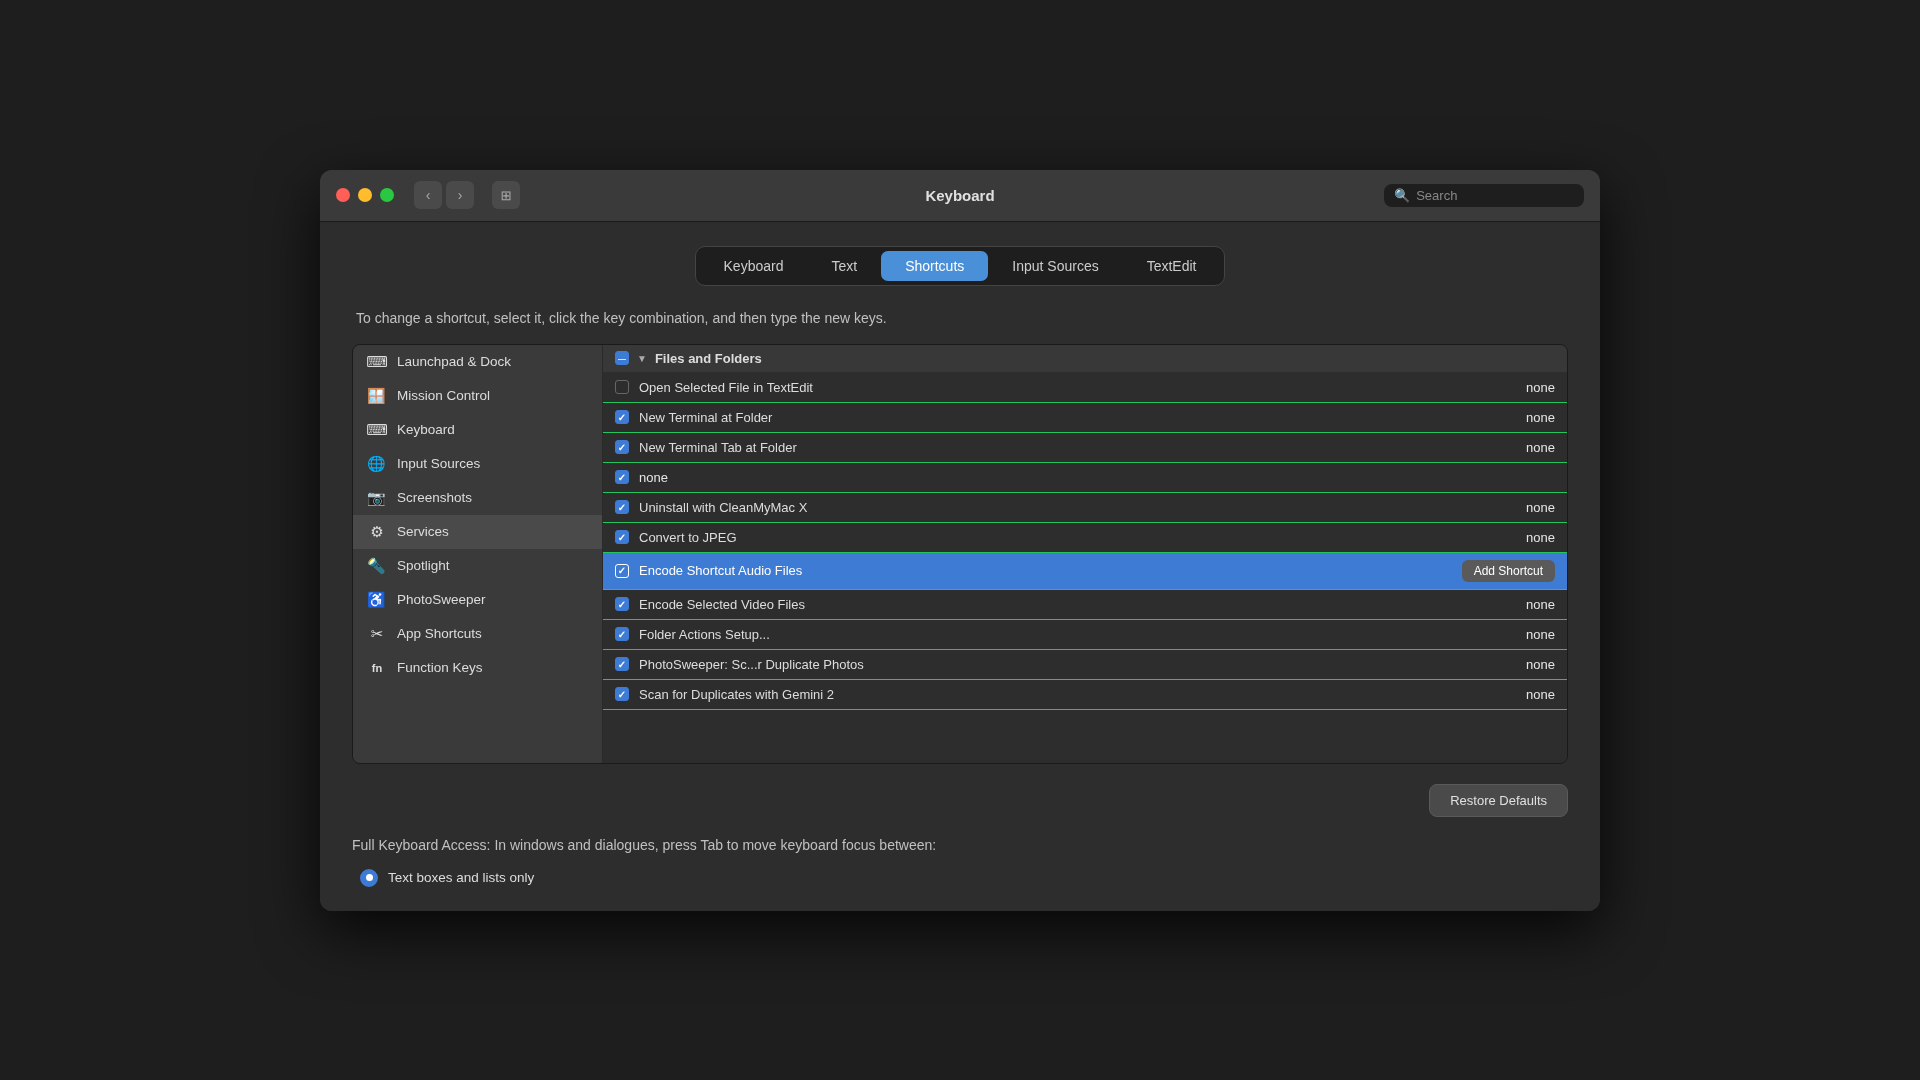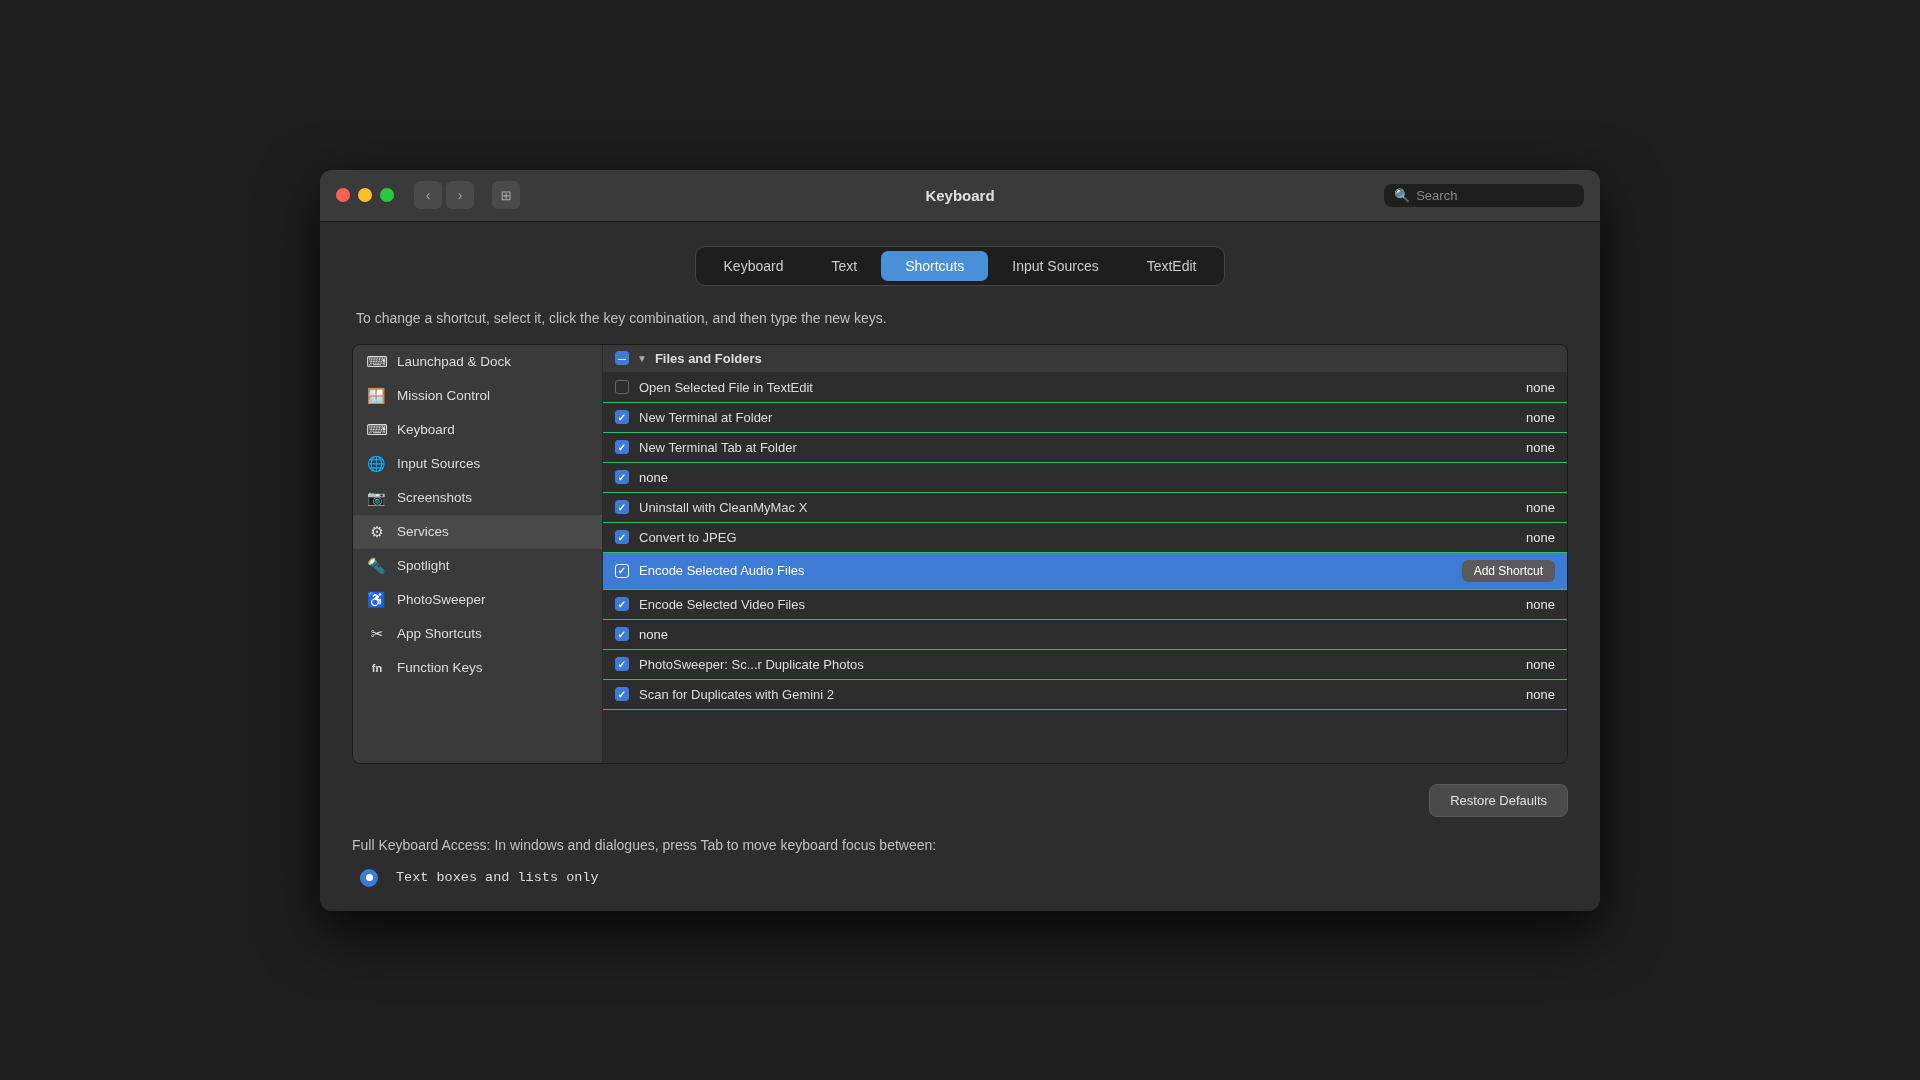--- a/index.html
+++ b/index.html
@@ -346,23 +346,22 @@
     .radio-group {
       display: flex;
       flex-direction: column;
       gap: 10px;
       padding-left: 8px;
     }
 
     .radio-item {
       display: flex;
       align-items: center;
-      gap: 18px;
-      cursor: pointer;
-      font-family: Liberation Mono, monospace;
+      gap: 10px;
+      cursor: pointer;
     }
 
     .radio-outer {
       width: 18px;
       height: 18px;
       border-radius: 50%;
       border: 2px solid #666;
       display: flex;
       align-items: center;
       justify-content: center;
@@ -505,32 +504,33 @@
         </div>
 
         <div class="shortcut-row">
           <div class="checkbox checked"></div>
           <span class="shortcut-label">Convert to JPEG</span>
           <span class="shortcut-key">none</span>
         </div>
 
         <div class="shortcut-row selected">
           <div class="checkbox checked" style="border-color:#fff;"></div>
-          <span class="shortcut-label">Encode Selected Audio Files</span>
+          <span class="shortcut-label">Encode Shortcut Audio Files</span>
           <button class="add-shortcut-btn">Add Shortcut</button>
         </div>
 
         <div class="shortcut-row">
           <div class="checkbox checked"></div>
           <span class="shortcut-label">Encode Selected Video Files</span>
           <span class="shortcut-key">none</span>
         </div>
 
         <div class="shortcut-row">
           <div class="checkbox checked"></div>
+          <span class="shortcut-label">Folder Actions Setup...</span>
           <span class="shortcut-key">none</span>
         </div>
 
         <div class="shortcut-row">
           <div class="checkbox checked"></div>
           <span class="shortcut-label">PhotoSweeper: Sc...r Duplicate Photos</span>
           <span class="shortcut-key">none</span>
         </div>
 
         <div class="shortcut-row">

